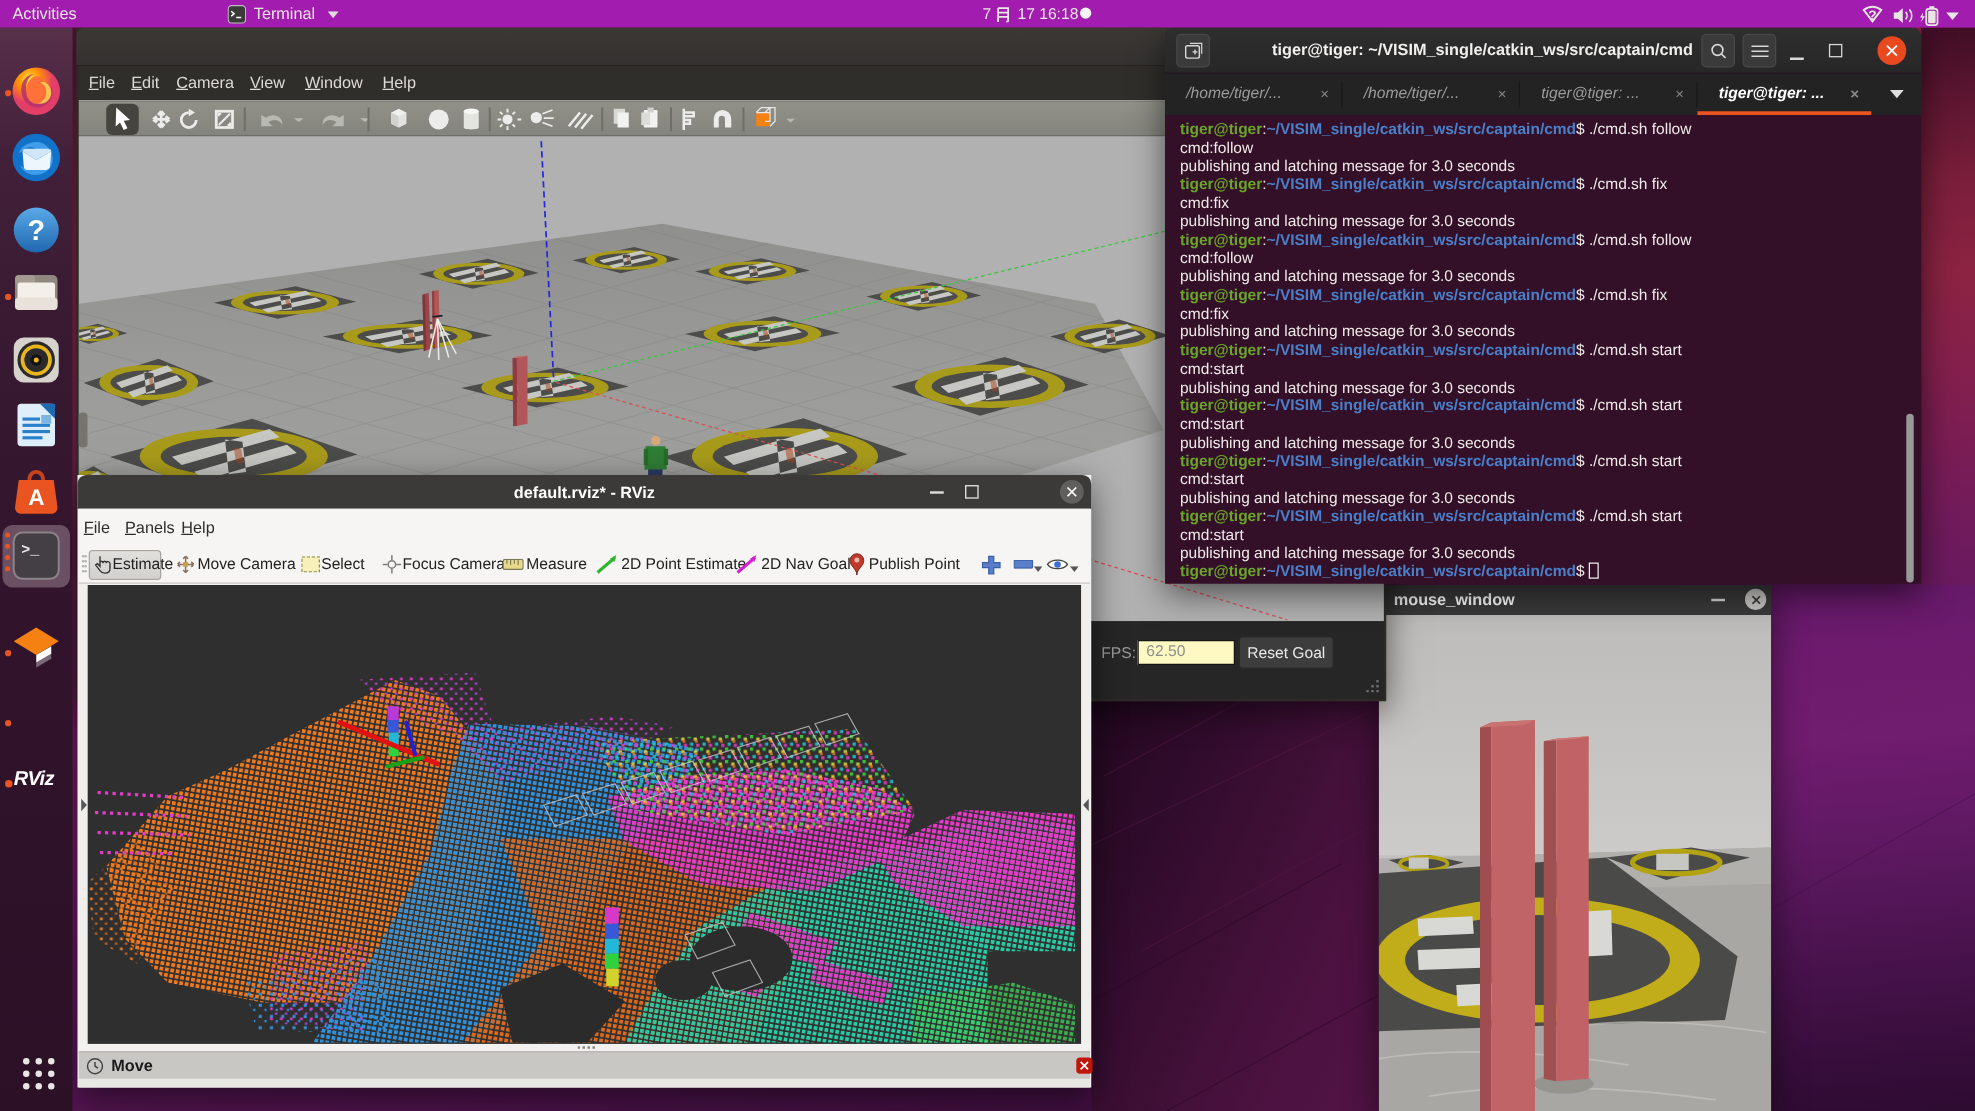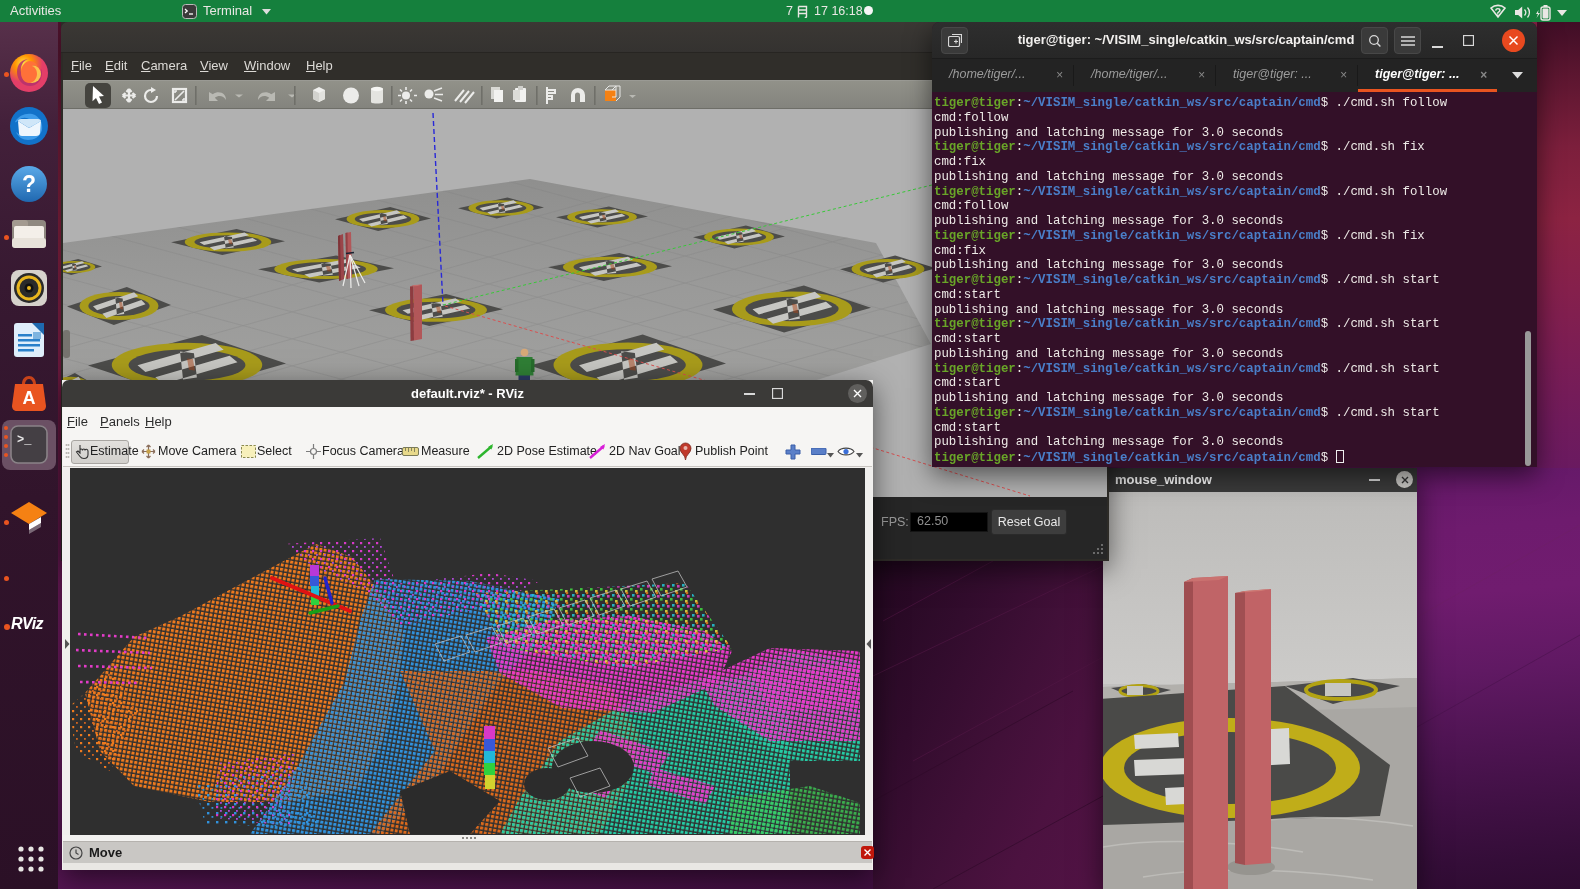--- a/index.html
+++ b/index.html
@@ -1,20 +1,20 @@
 <!DOCTYPE html>
 <html><head><meta charset="utf-8">
 <style>
 * { margin:0; padding:0; box-sizing:border-box; }
 html,body { width:1580px; height:889px; overflow:hidden; }
 body { font-family:"Liberation Sans", sans-serif; position:relative;
   background:linear-gradient(170deg,#45102a 0%,#6d1b3a 10%,#872140 20%,#86204a 30%,#7a1d55 42%,#701b5e 52%,#6a1a60 62%,#571654 75%,#441043 87%,#340c35 96%,#2c0a2d 100%); }
 .abs { position:absolute; }
 
-#topbar { position:absolute; left:0; top:0; width:1580px; height:22px; z-index:50; background:#15803d; color:#e9e7e4; font-size:13px; }
+#topbar { position:absolute; left:0; top:0; width:1580px; height:22px; z-index:50; background:#a21caf; color:#e9e7e4; font-size:13px; }
 #topbar .act { position:absolute; left:10px; top:3px; }
 #topbar .app { position:absolute; left:182px; top:3px; }
 #topbar .clock { position:absolute; left:786px; top:3px; font-size:13px; }
 #topbar .tray { position:absolute; right:14px; top:3px; }
 
 #dock { position:absolute; left:0; top:22px; width:58px; height:867px; z-index:40;
   background:linear-gradient(180deg,#57304a 0%,#43203a 12%,#371931 30%,#31142b 55%,#2b1026 100%); }
 .dicon { position:absolute; left:9px; width:40px; height:40px; }
 .ddot { position:absolute; left:4px; width:5px; height:5px; border-radius:50%; background:#e95420; }
 
@@ -38,21 +38,21 @@
 #rv-menu span { position:absolute; top:7px; }
 #rv-tools { position:absolute; left:1px; top:57px; width:809px; height:30px; background:#f6f5f3; border-bottom:1px solid #c9c6c2; font-size:12.5px; color:#222;}
 #rv-view { position:absolute; left:8px; top:88px; width:795px; height:367px; background:#2f2f2f; }
 #rv-time { position:absolute; left:1px; top:461px; width:809px; height:22px; background:#c9c7c4; border-top:1px solid #b5b2ae; font-size:13px; color:#1a1a1a; }
 
 #term { left:932px; top:22px; width:605px; height:445px; background:#331028; border-radius:8px 8px 0 0; z-index:30; }
 #term-head { height:37px; background:linear-gradient(#2e2e2e,#272727); border-radius:8px 8px 0 0; border-bottom:1px solid #1c1c1c; }
 #term-tabs { position:absolute; left:0; top:37px; width:605px; height:33px; background:#232323; }
 .tab { position:absolute; top:0; height:33px; font-size:12.5px; color:#9b9b9b;font-style:italic; }
 .tab .x { position:absolute; right:10px; top:9px; color:#888; font-size:12px; }
-#term-body { position:absolute; left:2px; top:74px; width:601px; height:375px; font-family:Liberation Mono, monospace; font-size:12.4px; line-height:14.75px; color:#eeeae7; white-space:pre; }
+#term-body { position:absolute; left:12px; top:74px; width:601px; height:375px; font-family:Liberation Sans, sans-serif; font-size:12.4px; line-height:14.75px; color:#eeeae7; white-space:pre; }
 #term-body .g { color:#69a528; font-weight:bold; }
 #term-body .b { color:#4a7fc9; font-weight:bold; }
 
 #mw { left:1103px; top:468px; width:314px; height:421px; background:#3a3a3a; z-index:5; }
 #mw-title { height:24px; background:#3a3a3a; line-height:24px; border-radius:7px 7px 0 0; }
 </style></head>
 <body>
 
 <div id="topbar">
   <span class="act">Activities</span>
@@ -365,21 +365,21 @@
       <rect x="462.5" y="279" width="4" height="6" fill="#23305a"></rect>
       <path d="M453.5,248 h16 l1,18.5 h-18 z" fill="#2f7e35"></path>
       <rect x="452" y="250" width="3.5" height="13" fill="#266c2b"></rect>
       <rect x="468" y="250" width="3.5" height="13" fill="#266c2b"></rect>
       <circle cx="461.5" cy="243.5" r="3.8" fill="#d8a978"></circle>
     </g>
    </svg>
   </div>
   <div id="gz-bottom">
     <span class="abs" style="left:818px;top:18px;color:#9a9a9a;font-size:12.5px">FPS:</span>
-    <span class="abs" style="left:847px;top:15px;width:78px;height:20px;background:#000000;border:1px solid #151515;color:#8f8f8f;font-size:12.5px;padding:1px 6px">62.50</span>
+    <span class="abs" style="left:847px;top:15px;width:78px;height:20px;background:#fef9c3;border:1px solid #151515;color:#8f8f8f;font-size:12.5px;padding:1px 6px">62.50</span>
     <span class="abs" style="left:928px;top:12px;width:76px;height:26px;background:#3d3d3d;border:1px solid #2a2a2a;border-radius:3px;color:#e8e8e8;font-size:12.5px;text-align:center;line-height:24px">Reset Goal</span>
     <svg class="abs" style="left:1030px;top:47px" width="12" height="10">
         <g fill="#6a6a6a">
           <rect x="8" y="0" width="2" height="2"></rect>
           <rect x="4" y="4" width="2" height="2"></rect>
           <rect x="8" y="4" width="2" height="2"></rect>
           <rect x="0" y="8" width="2" height="2"></rect>
           <rect x="4" y="8" width="2" height="2"></rect>
           <rect x="8" y="8" width="2" height="2"></rect>
         </g>
@@ -442,21 +442,21 @@
     <span class="abs" style="left:259px;top:7px">Focus Camera</span>
     <svg class="abs" style="left:339px;top:10px" width="17" height="9">
         <rect x="0.5" y="0.5" width="16" height="8" rx="1.5" fill="#e8d98a" stroke="#7a7a58"></rect>
         <path d="M3.5 1v3M6.5 1v4M9.5 1v3M12.5 1v4" stroke="#7a7a58" stroke-width="0.9"></path>
       </svg>
     <span class="abs" style="left:358px;top:7px">Measure</span>
     <svg class="abs" style="left:414px;top:6px" width="18" height="17">
         <path d="M1 15L15 3" stroke="#2db52d" stroke-width="2.4"></path>
         <path d="M16 1l-5 3 3.5 2.5z" fill="#2db52d"></path>
       </svg>
-    <span class="abs" style="left:434px;top:7px">2D Pose Estimate</span>
+    <span class="abs" style="left:434px;top:7px">2D Point Estimate</span>
     <svg class="abs" style="left:526px;top:6px" width="18" height="17">
         <path d="M1 15L15 3" stroke="#d81fd8" stroke-width="2.4"></path>
         <path d="M16 1l-5 3 3.5 2.5z" fill="#d81fd8"></path>
       </svg>
     <span class="abs" style="left:546px;top:7px">2D Nav Goal</span>
     <svg class="abs" style="left:616px;top:5px" width="13" height="19" viewBox="0 0 13 19">
         <path d="M6.5 18C6.5 13 1 11 1 6.5a5.5 5.5 0 0 1 11 0C12 11 6.5 13 6.5 18z" fill="#c0392b" stroke="#7a241b" stroke-width="0.8"></path>
         <circle cx="6.5" cy="6" r="2" fill="#e8b4ac"></circle>
       </svg>
     <span class="abs" style="left:632px;top:7px">Publish Point</span>

